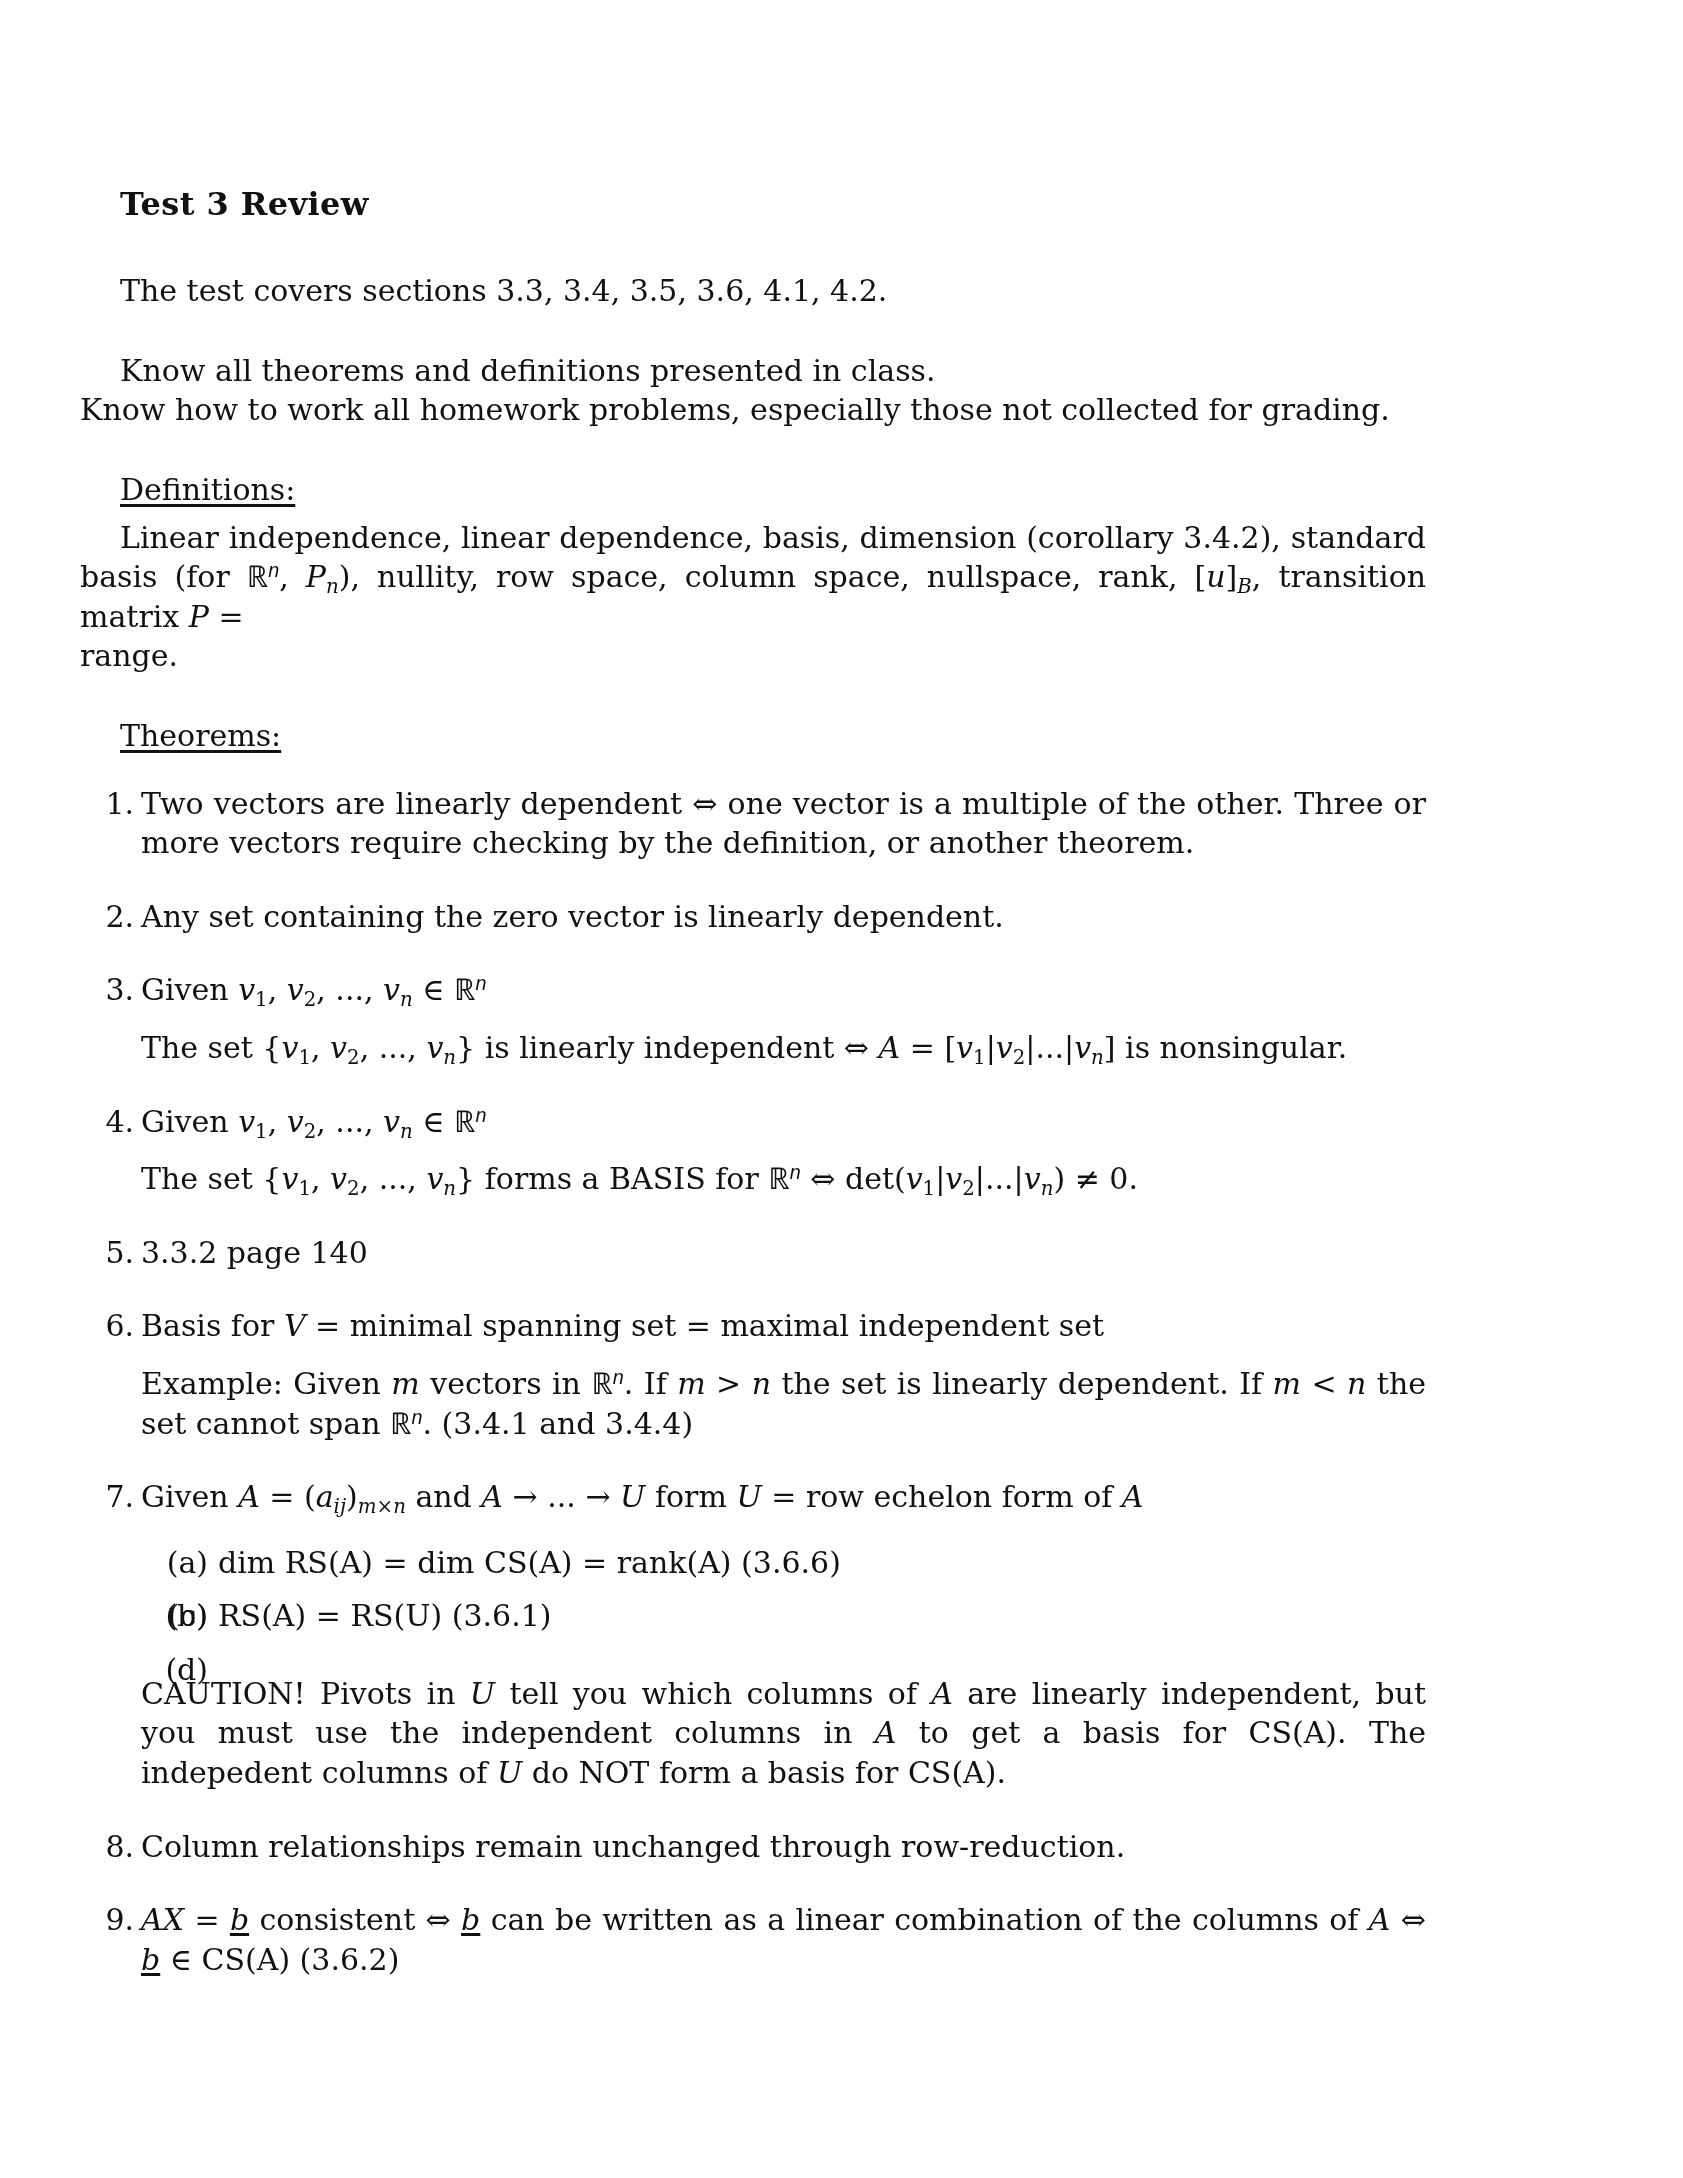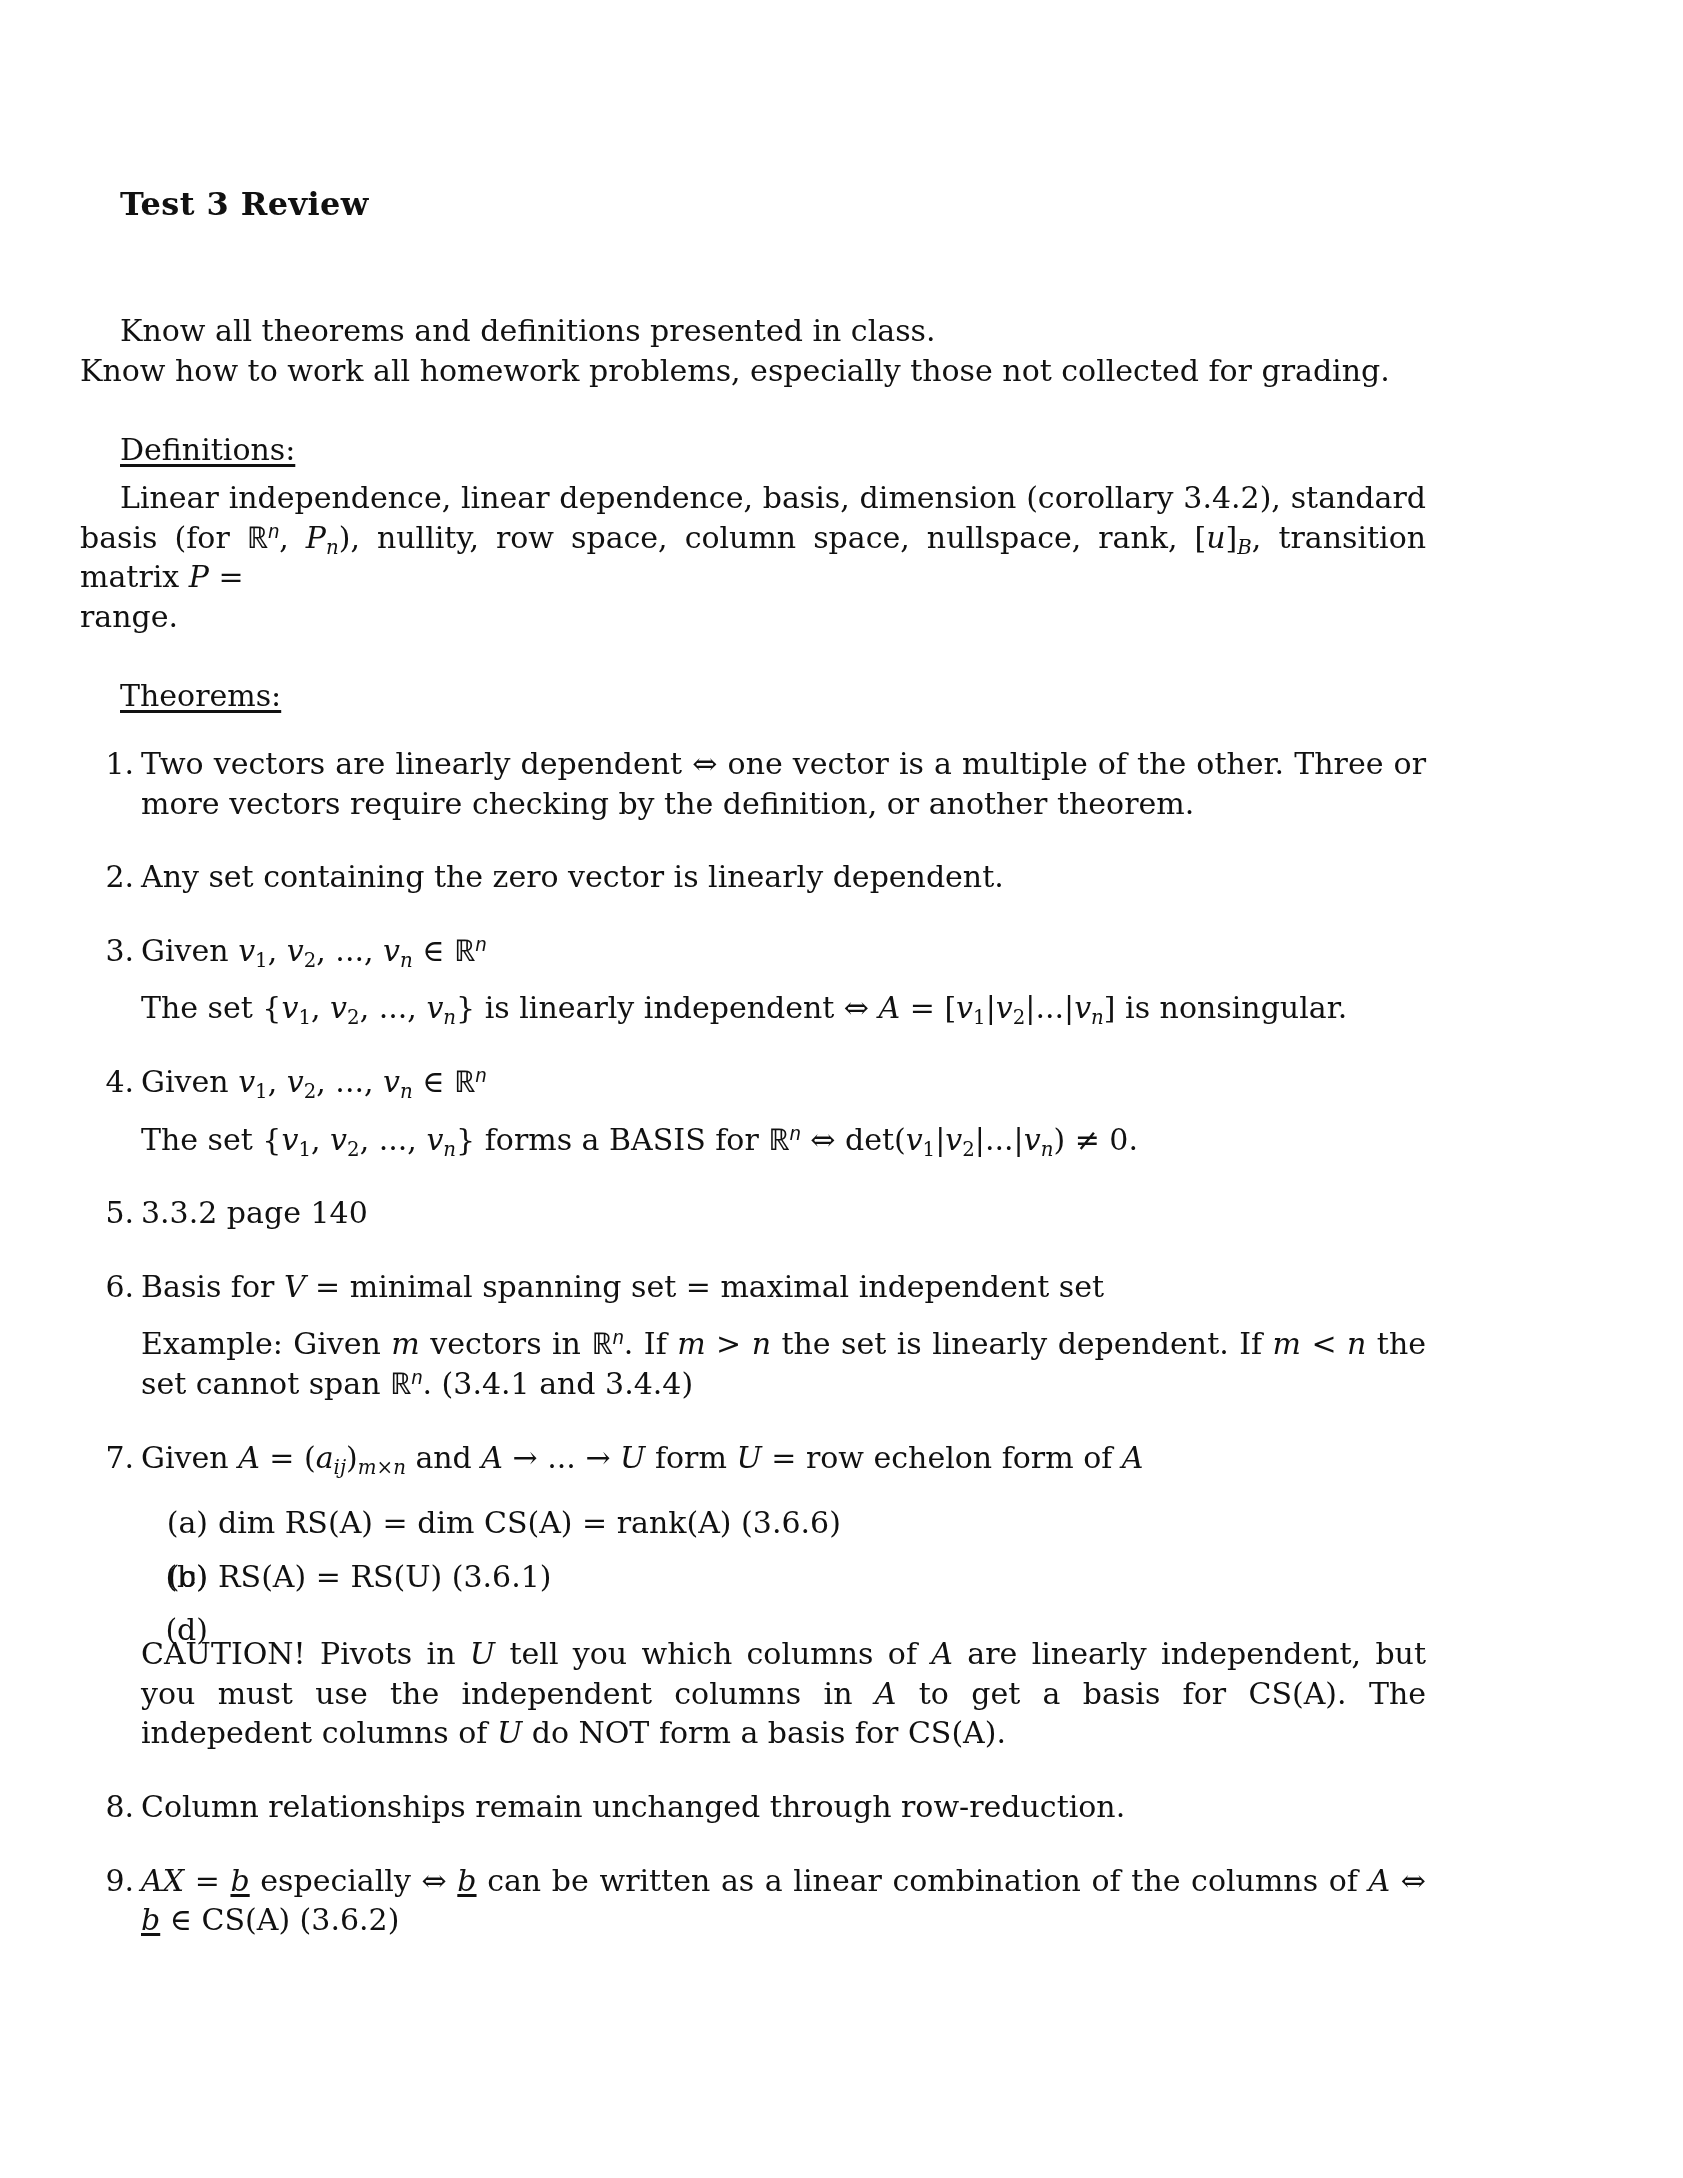--- a/index.html
+++ b/index.html
@@ -124,20 +124,21 @@
   .nowrap { white-space: nowrap; }
 </style>
 </head>
 <body>
 
 <div class="page">
   <div class="doc">
 
     <div class="doc-title">Test 3 Review</div>
 
+    <p class="para">The test covers sections 3.3, 3.4, 3.5, 3.6, 4.1, 4.2.</p>
     <div class="gap-m"></div>
     <p class="para">Know all theorems and definitions presented in class.</p>
     <p class="flush">Know how to work all homework problems, especially those not collected for grading.</p>
 
     <div class="gap-m"></div>
 
     <div class="section-head"><span class="u">Definitions:</span></div>
 
     <p class="para"><span>Linear independence, linear dependence, basis, dimension (corollary 3.4.2), standard basis</span>
       <span><span>(for </span><span class="bb"><span>ℝ</span><sup class="sub-it">n</sup></span><span>, </span><span class="mi">P</span><sub class="sub-it">n</sub><span>), nullity, row space, column space, nullspace, rank, [</span><span class="mi">u</span><span>]</span><sub class="mi">B</sub><span>, transition matrix </span><span class="mi">P</span> <span>=</span></span>
@@ -209,19 +210,19 @@
         <div class="caution"><span>CAUTION! Pivots in </span><span class="mi">U</span><span> tell you which columns of </span><span class="mi">A</span><span> are linearly independent, but you must use the independent columns in </span><span class="mi">A</span><span> to get a basis for CS(A). The indepedent columns of </span><span class="mi">U</span><span> do NOT form a basis for CS(A).</span></div>
       </li>
 
       <li>
         <span class="num">8.</span>
         <span class="body">Column relationships remain unchanged through row-reduction.</span>
       </li>
 
       <li>
         <span class="num">9.</span>
-        <span class="body"><span class="mi">AX</span><span> = </span><span class="mi uline">b</span><span> especially ⇔ </span><span class="mi uline">b</span><span> can be written as a linear combination of the columns of </span><span class="mi">A</span><span> ⇔ </span><span class="mi uline">b</span><span> ∈ </span><span>CS(A) (3.6.2)</span></span>
+        <span class="body"><span class="mi">AX</span><span> = </span><span class="mi uline">b</span><span> consistent ⇔ </span><span class="mi uline">b</span><span> can be written as a linear combination of the columns of </span><span class="mi">A</span><span> ⇔ </span><span class="mi uline">b</span><span> ∈ </span><span>CS(A) (3.6.2)</span></span>
       </li>
 
     </ol>
   </div>
 </div>
 
 
 </body></html>

